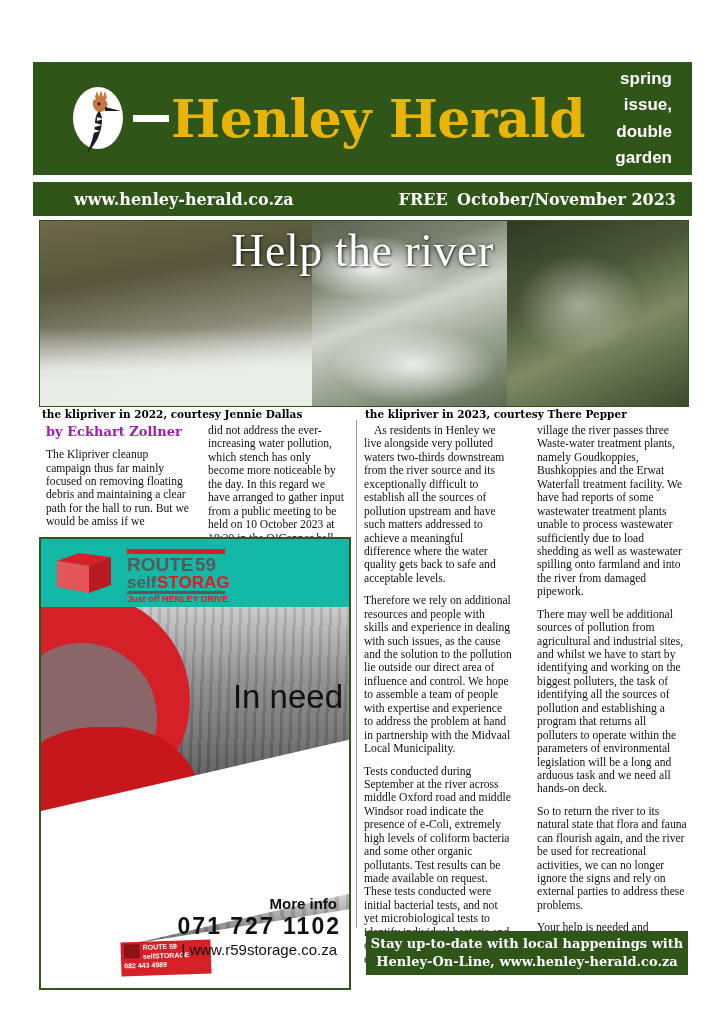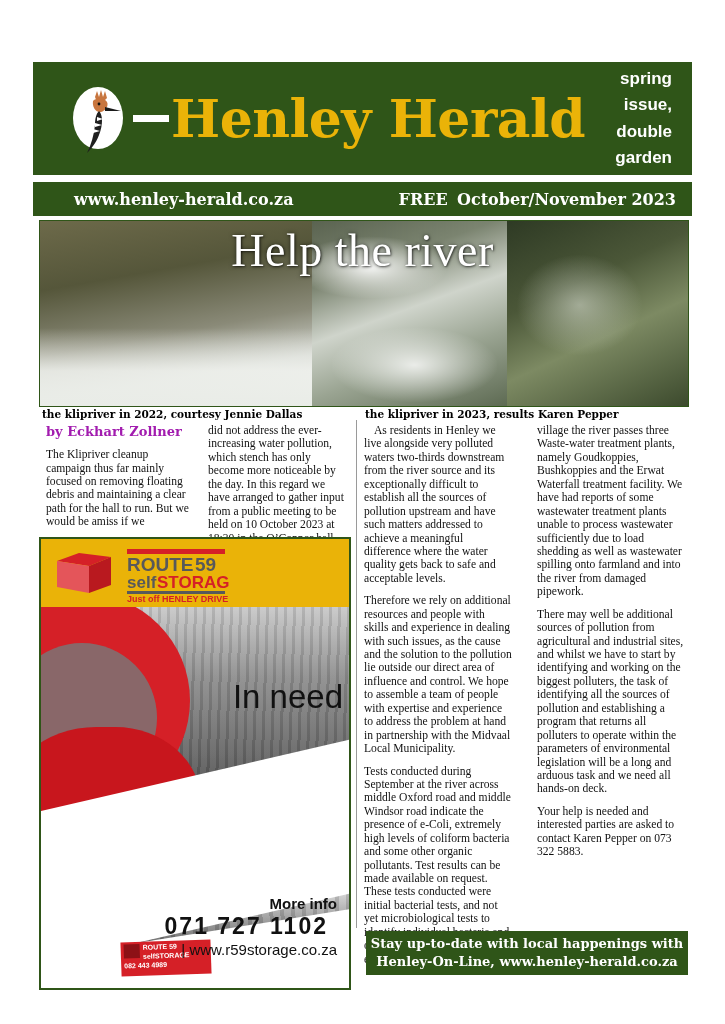--- a/index.html
+++ b/index.html
@@ -184,21 +184,21 @@
 
   
   .advert {
     position: absolute;
     left: 39px;
     top: 537px;
     width: 312px;
     height: 453px;
     border: 2px solid #2f5518;
     box-sizing: border-box;
-    background: #eab308;
+    background: #14b8a6;
     overflow: hidden;
   }
   .ad-logo {
     position: absolute;
     left: 8px; top: 6px;
     width: 180px; height: 58px;
   }
   .ad-hero {
     position: absolute;
     left: 0; top: 68px;
@@ -280,21 +280,21 @@
     position: absolute;
     right: 12px; top: 288px;
     font-family: "Liberation Sans", sans-serif;
     font-weight: bold;
     font-size: 15px;
     color: #111111;
     text-align: right;
   }
   .ad-phone {
     position: absolute;
-    right: 21px; top: 306px;
+    right: 8px; top: 306px;
     font-family: "Liberation Sans", sans-serif;
     font-weight: bold;
     font-size: 23px;
     letter-spacing: 2px;
     color: #111111;
     text-align: right;
   }
   .ad-web {
     position: absolute;
     right: 12px; top: 334px;
@@ -372,21 +372,21 @@
 </div>
 
 <div class="photostrip">
   <div class="ph ph1"></div>
   <div class="ph ph2"></div>
   <div class="ph ph3"></div>
 </div>
 <div class="headline">Help the river</div>
 
 <div class="caption caption-left">the klipriver in 2022, courtesy Jennie Dallas</div>
-<div class="caption caption-right">the klipriver in 2023, results Karen Pepper</div>
+<div class="caption caption-right">the klipriver in 2023, courtesy There Pepper</div>
 
 <div class="vrule"></div>
 
 <div class="col col1">
   <div class="byline">by Eckhart Zollner</div>
   <p>The Klipriver cleanup campaign thus far mainly focused on removing floating debris and maintaining a clear path for the hall to run. But we would be amiss if we</p>
 </div>
 
 <div class="col col2">
   <p>did not address the ever-increasing water pollution, which stench has only become more noticeable by the day. In this regard we have arranged to gather input from a public meeting to be held on 10 October 2023 at 18:30 in the O’Connor hall.</p>
@@ -394,20 +394,21 @@
 
 <div class="col col3">
   <p class="indent">As residents in Henley we live alongside very polluted waters two-thirds downstream from the river source and its exceptionally difficult to establish all the sources of pollution upstream and have such matters addressed to achieve a meaningful difference where the water quality gets back to safe and acceptable levels.</p>
   <p>Therefore we rely on additional resources and people with skills and experience in dealing with such issues, as the cause and the solution to the pollution lie outside our direct area of influence and control. We hope to assemble a team of people with expertise and experience to address the problem at hand in partnership with the Midvaal Local Municipality.</p>
   <p>Tests conducted during September at the river across middle Oxford road and middle Windsor road indicate the presence of e-Coli, extremely high levels of coliform bacteria and some other organic pollutants. Test results can be made available on request. These tests conducted were initial bacterial tests, and not yet microbiological tests to identify individual bacteria and other polluting elements.Upstream to the</p>
 </div>
 
 <div class="col col4">
   <p>village the river passes three Waste-water treatment plants, namely Goudkoppies, Bushkoppies and the Erwat Waterfall treatment facility. We have had reports of some wastewater treatment plants unable to process wastewater sufficiently due to load shedding as well as wastewater spilling onto farmland and into the river from damaged pipework.</p>
   <p>There may well be additional sources of pollution from agricultural and industrial sites, and whilst we have to start by identifying and working on the biggest polluters, the task of identifying all the sources of pollution and establishing a program that returns all polluters to operate within the parameters of environmental legislation will be a long and arduous task and we need all hands-on deck.</p>
+  <p>So to return the river to its natural state that flora and fauna can flourish again, and the river be used for recreational activities, we can no longer ignore the signs and rely on external parties to address these problems.</p>
   <p>Your help is needed and interested parties are asked to contact Karen Pepper on 073 322 5883.</p>
 </div>
 
 <div class="advert">
 
   <div class="ad-logo">
     <svg width="180" height="58" viewBox="0 0 180 58">
       <path d="M8 16 L30 8 L62 12 L40 21 Z" fill="#d52027"></path>
       <path d="M8 16 L40 21 L40 48 L8 42 Z" fill="#e4555a"></path>
       <path d="M40 21 L62 12 L62 40 L40 48 Z" fill="#b9191f"></path>

